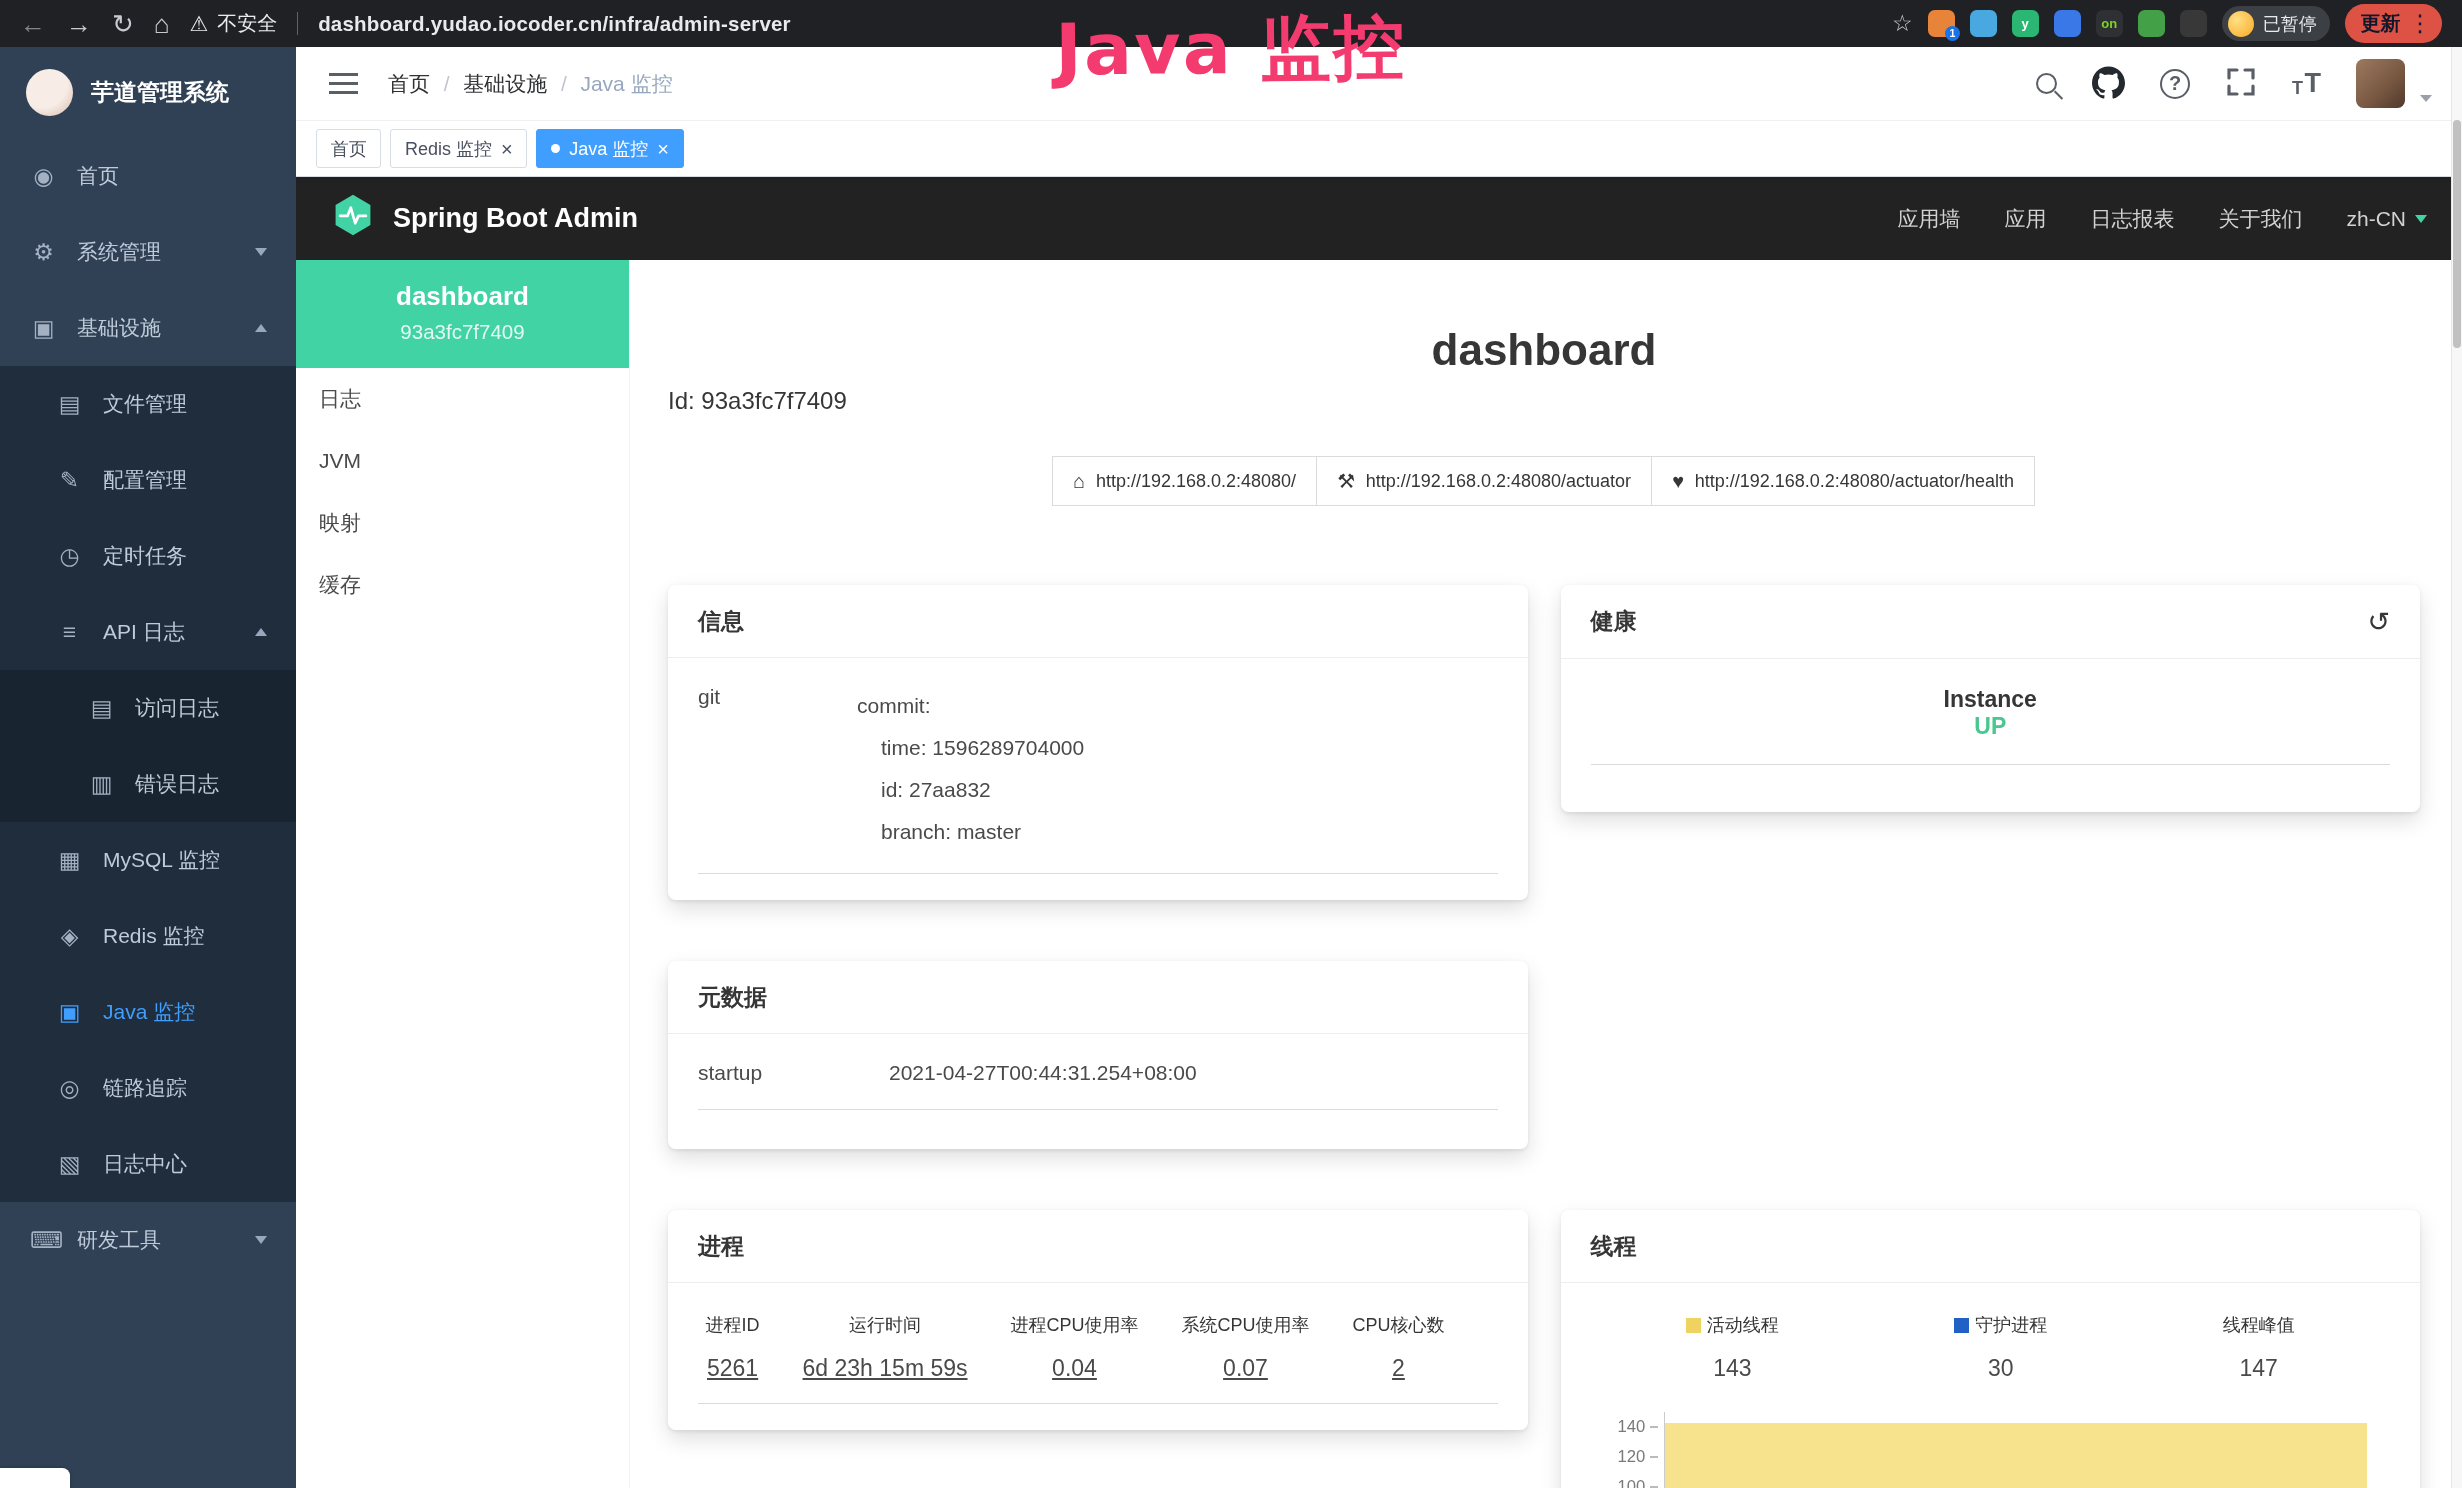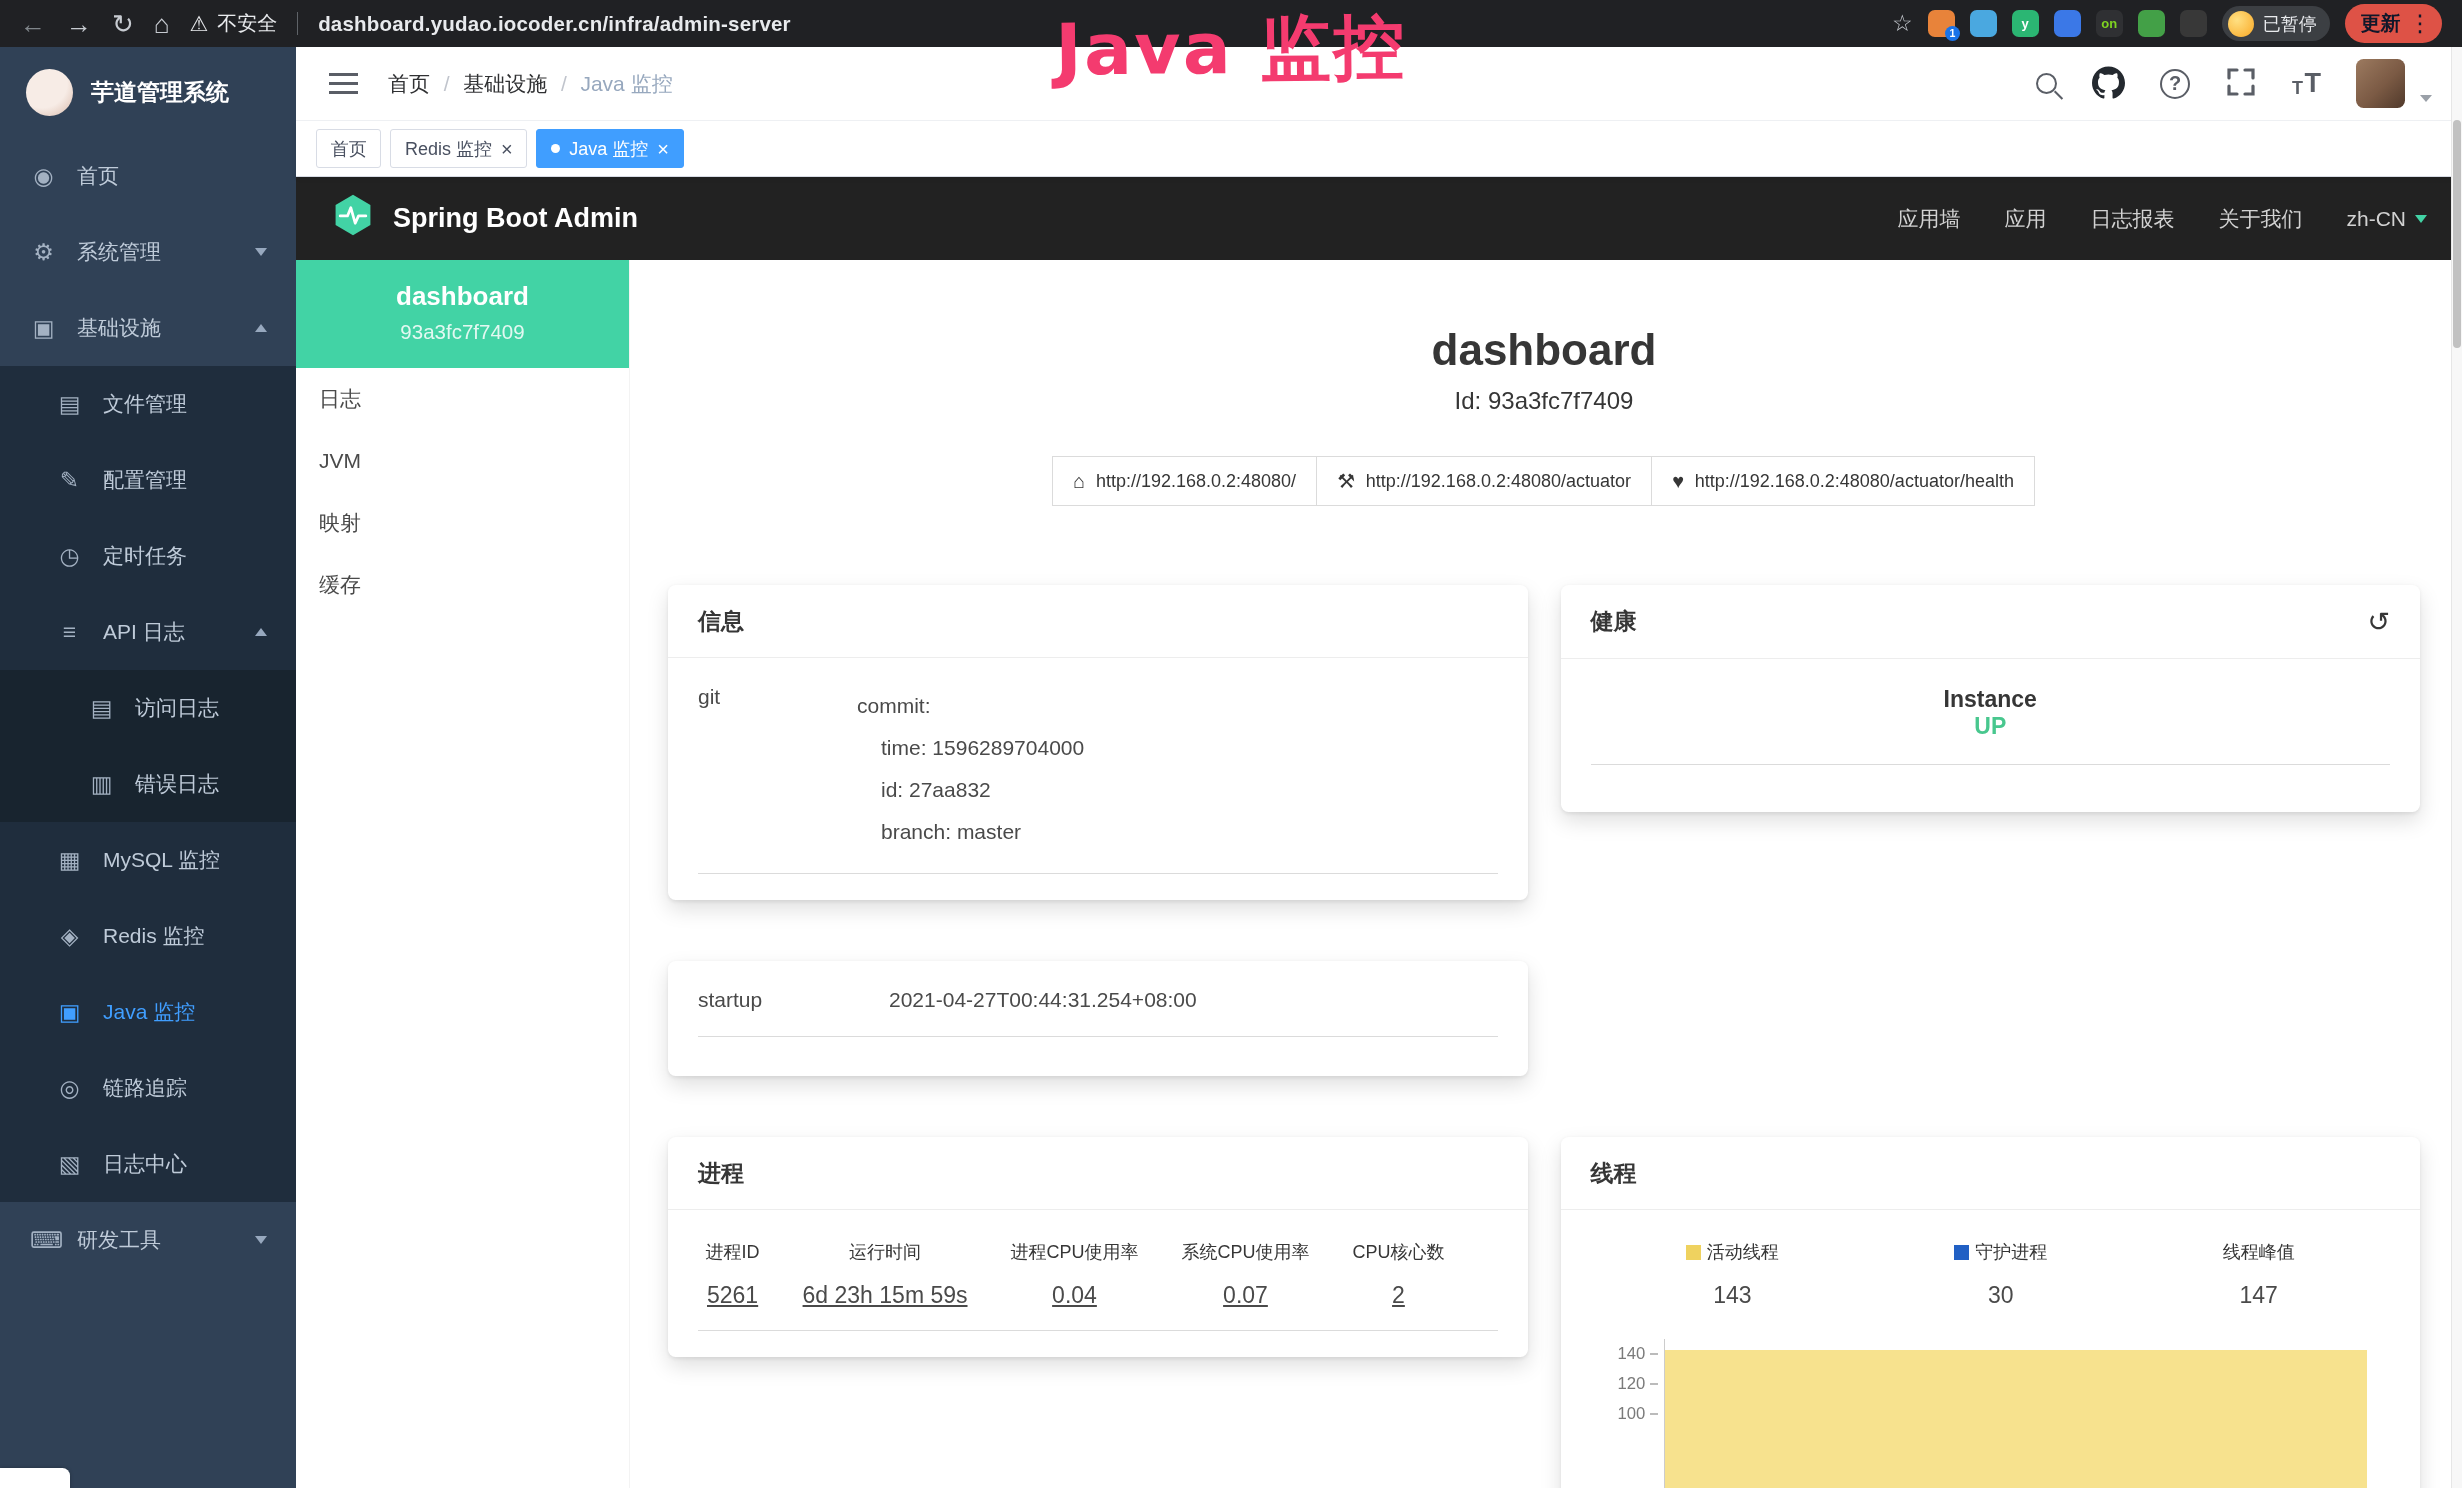--- a/index.html
+++ b/index.html
@@ -109,21 +109,21 @@
   .instance-name { font-size:26px; font-weight:700; }
   .instance-id { font-size:20.5px; opacity:.85; margin-top:7.6px; }
   .insights { background:#f5f5f5; border-top:0.8px solid #ededed; border-bottom:0.8px solid #ededed; margin-top:26px; }
   .section-label { padding:20px 23px; font-size:21px; font-weight:700; color:#363636; }
   .side-item { height:62px; display:flex; align-items:center; padding:0 23px; font-size:21px; color:#4a4a4a; }
   .insights .side-item { padding-left:44px; }
   .side-item.active { background:#42d3a5; color:#fff; }
 
   .sba-main { flex:1; padding:35px 42px 0 38px; overflow:hidden; }
   .main-title { text-align:center; font-size:44px; font-weight:700; color:#363636; margin-top:30px; }
-  .main-sub { text-align:center; font-size:24px; color:#363636; margin-top:12px; }
+  .main-sub { font-size:24px; color:#363636; margin-top:12px; }
   .links { display:flex; justify-content:center; margin-top:41px; }
   .link-chip { display:flex; align-items:center; gap:10.6px; border:0.8px solid #dbdbdb;
       padding:12px 20px; font-size:18px; color:#363636; background:#fff; margin-left:-0.8px; }
   .link-chip .li { font-size:20px; }
 
   .cards { display:grid; grid-template-columns:1fr 1fr; column-gap:33px; row-gap:61px;
       margin-top:79px; align-items:start; }
   .card { background:#fff; border-radius:7.6px;
       box-shadow:0 9px 21px rgba(10,10,10,.13), 0 1.5px 3.8px rgba(10,10,10,.07); }
   .card-header { display:flex; align-items:center; justify-content:space-between;
@@ -427,20 +427,23 @@
               </div>
               <div class="card-body health-body">
                 <div class="health-row">
                   <span class="health-label">Instance</span>
                   <span class="health-status" style="color: rgb(72, 199, 142);">UP</span>
                 </div>
               </div>
             </div>
 
             <div class="card">
+              <div class="card-header">
+                <span>元数据</span>
+              </div>
               <div class="card-body meta-body">
                 <div class="meta-row">
                   <span class="meta-label">startup</span>
                   <span>2021-04-27T00:44:31.254+08:00</span>
                 </div>
               </div>
             </div>
 
             <div></div>
 

